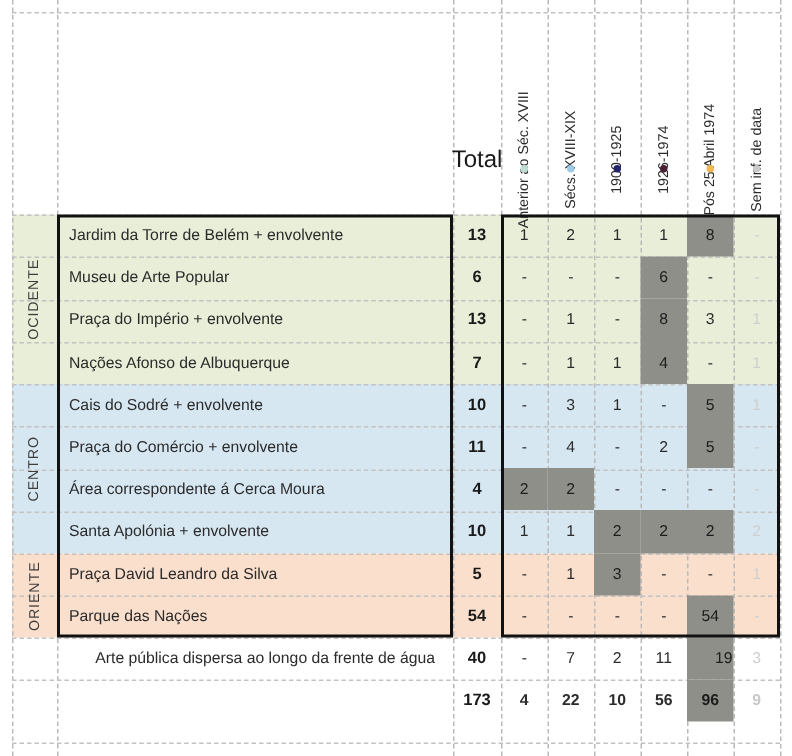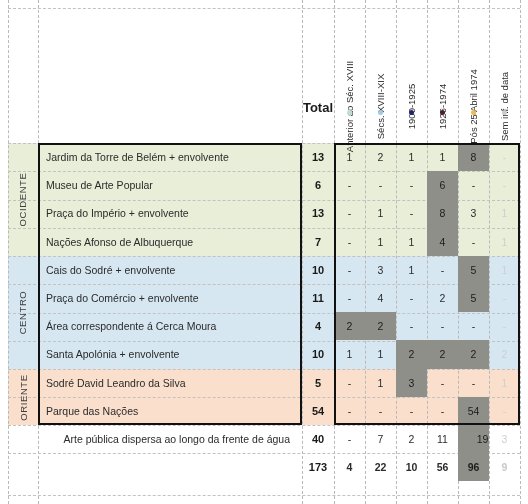--- a/index.html
+++ b/index.html
@@ -71,21 +71,21 @@
     transform:rotate(-90deg);transform-origin:center center;
     white-space:nowrap;font-size:9.5px;color:#2b2b2b;
   }
   .dot{
     position:absolute;width:5px;height:5px;border-radius:50%;
     bottom:9px;left:13px;
   }
   .total-hdr{
     position:absolute;left:302px;width:32px;top:99px;height:16px;
     display:flex;align-items:center;justify-content:center;
-    font-size:13px;font-weight:bold;color:#1a1a1a;
+    font-size:16px;font-weight:normal;color:#1a1a1a;
   }
 </style>
 </head>
 <body>
 
 <div class="sheet">
 
   <div class="band ocidente" style="top:143px;height:113px;"></div>
   <div class="band centro" style="top:256px;height:113px;"></div>
   <div class="band oriente" style="top:369px;height:56px;"></div>
@@ -216,21 +216,21 @@
       <div class="cell" style="left: 458px; top: 312.2px; height: 28.2px;">-</div>
       <div class="cell faint" style="left: 489px; top: 312.2px; height: 28.2px;">-</div>
       <div class="rowname" style="top: 340.4px; height: 28.2px;">Santa Apolónia + envolvente</div>
       <div class="tot" style="top: 340.4px; height: 28.2px;">10</div>
       <div class="cell" style="left: 334px; top: 340.4px; height: 28.2px;">1</div>
       <div class="cell" style="left: 365px; top: 340.4px; height: 28.2px;">1</div>
       <div class="cell hl" style="left: 396px; top: 340.4px; height: 28.2px;">2</div>
       <div class="cell hl" style="left: 427px; top: 340.4px; height: 28.2px;">2</div>
       <div class="cell hl" style="left: 458px; top: 340.4px; height: 28.2px;">2</div>
       <div class="cell faint" style="left: 489px; top: 340.4px; height: 28.2px;">2</div>
-      <div class="rowname" style="top: 368.6px; height: 28.2px;">Sodré David Leandro da Silva</div>
+      <div class="rowname" style="top: 368.6px; height: 28.2px;">Praça David Leandro da Silva</div>
       <div class="tot" style="top: 368.6px; height: 28.2px;">5</div>
       <div class="cell" style="left: 334px; top: 368.6px; height: 28.2px;">-</div>
       <div class="cell" style="left: 365px; top: 368.6px; height: 28.2px;">1</div>
       <div class="cell hl" style="left: 396px; top: 368.6px; height: 28.2px;">3</div>
       <div class="cell" style="left: 427px; top: 368.6px; height: 28.2px;">-</div>
       <div class="cell" style="left: 458px; top: 368.6px; height: 28.2px;">-</div>
       <div class="cell faint" style="left: 489px; top: 368.6px; height: 28.2px;">1</div>
       <div class="rowname" style="top: 396.8px; height: 28.2px;">Parque das Nações</div>
       <div class="tot" style="top: 396.8px; height: 28.2px;">54</div>
       <div class="cell" style="left: 334px; top: 396.8px; height: 28.2px;">-</div>

